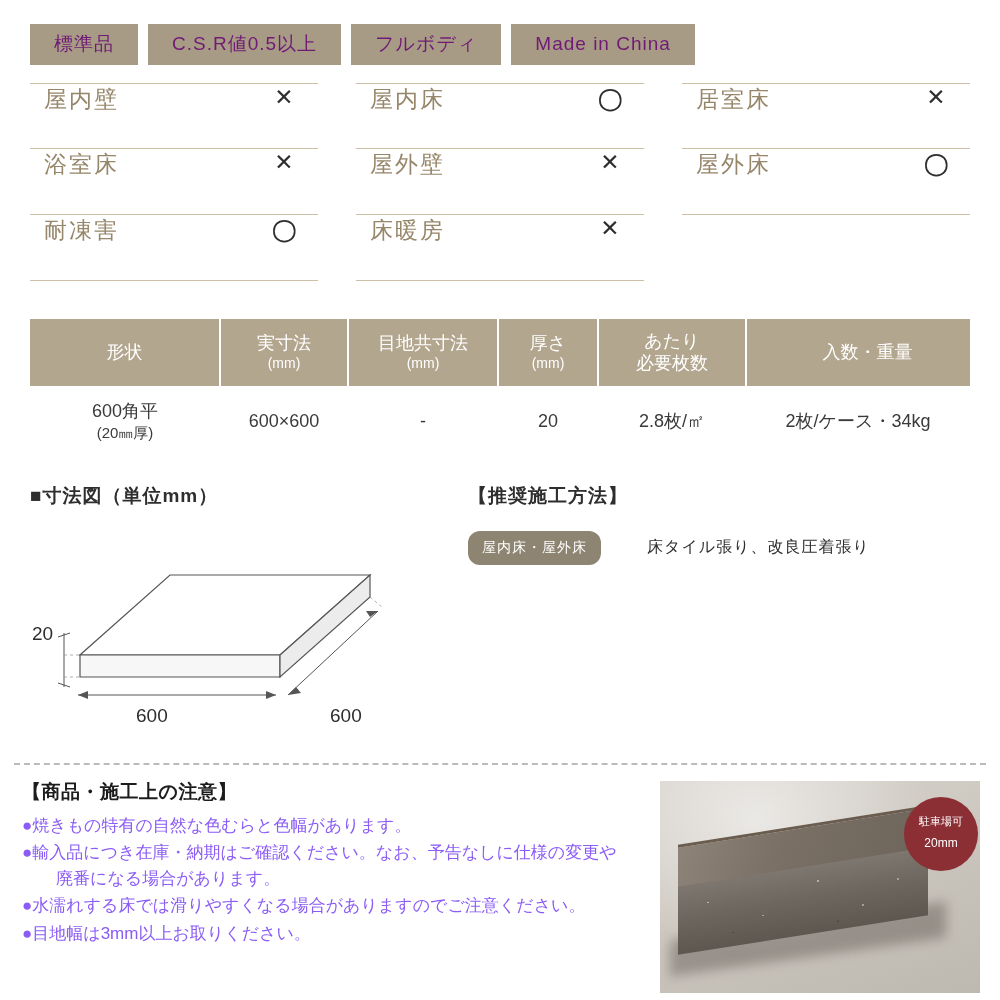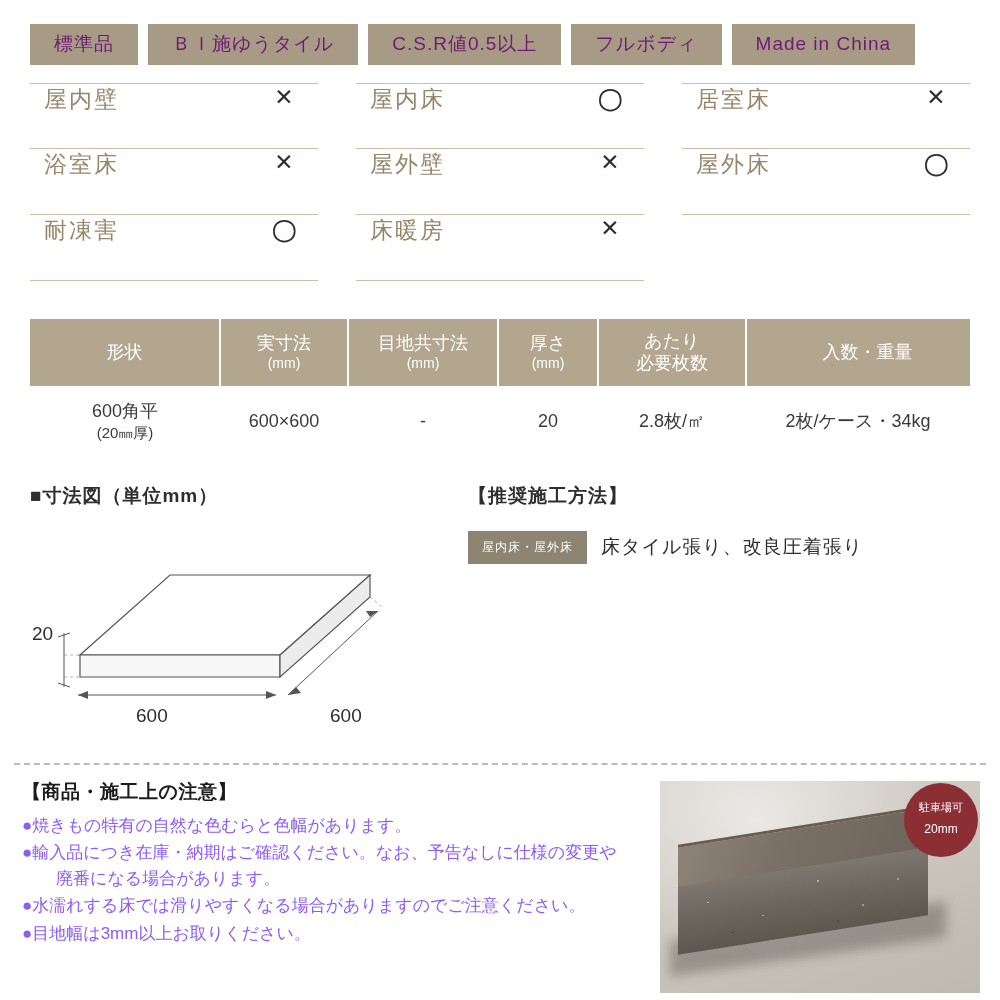--- a/index.html
+++ b/index.html
@@ -103,26 +103,27 @@
   }
   .method-row {
     display: flex;
     align-items: center;
     margin-top: 22px;
     gap: 14px;
   }
   .method-tag {
     background: #8e8472;
     color: #ffffff;
-    font-size: 12px;
+    font-size: 14px;
     padding: 8px 14px;
     letter-spacing: 1px;
     white-space: nowrap;
-  }
-  .method-text { font-size: 19px; color: #2e2e2e; letter-spacing: 1px; }
+    border-radius: 12px;
+  }
+  .method-text { font-size: 16px; color: #2e2e2e; letter-spacing: 1px; margin-left: 32px; }
 
   .iso-box { position: relative; width: 420px; height: 230px; margin-top: 6px; }
   .dim-num { position: absolute; font-size: 19px; color: #2e2e2e; }
 
   
   .divider {
     border-top: 2px dashed #bbbbbb;
     margin: 18px 14px 0 14px;
   }
 
@@ -185,42 +186,41 @@
   .tile-shadow {
     position: absolute;
     left: 10px; top: 140px;
     width: 276px; height: 36px;
     background: rgba(60,55,50,0.35);
     filter: blur(6px);
     transform: skewY(-8deg);
   }
   .badge {
     position: absolute;
-    right: 2px; top: 2px;
+    right: 2px; top: 16px;
     width: 74px; height: 74px;
     border-radius: 50%;
     background: #8c2f35;
     color: #ffffff;
     text-align: center;
     display: flex; flex-direction: column;
     align-items: center; justify-content: center;
     line-height: 1.05;
   }
   .badge .b1 { font-size: 11px; }
   .badge .b2 { font-size: 23px; font-weight: bold; }
   .badge .b2 span { font-size: 12px; font-weight: normal; }
 </style>
 </head>
 <body>
 
 <div class="page">
 
   <div class="tag-row">
     <div class="tag">標準品</div>
-    <div class="tag">ＢＩ施ゆうタイル</div>
     <div class="tag">C.S.R値0.5以上</div>
     <div class="tag">フルボディ</div>
     <div class="tag">Made in China</div>
   </div>
 
   <div class="usage-wrap">
     <div class="usage-col">
       <div class="usage-row">
         <span class="usage-label">屋内壁</span>
         <span class="usage-mark">✕</span>

